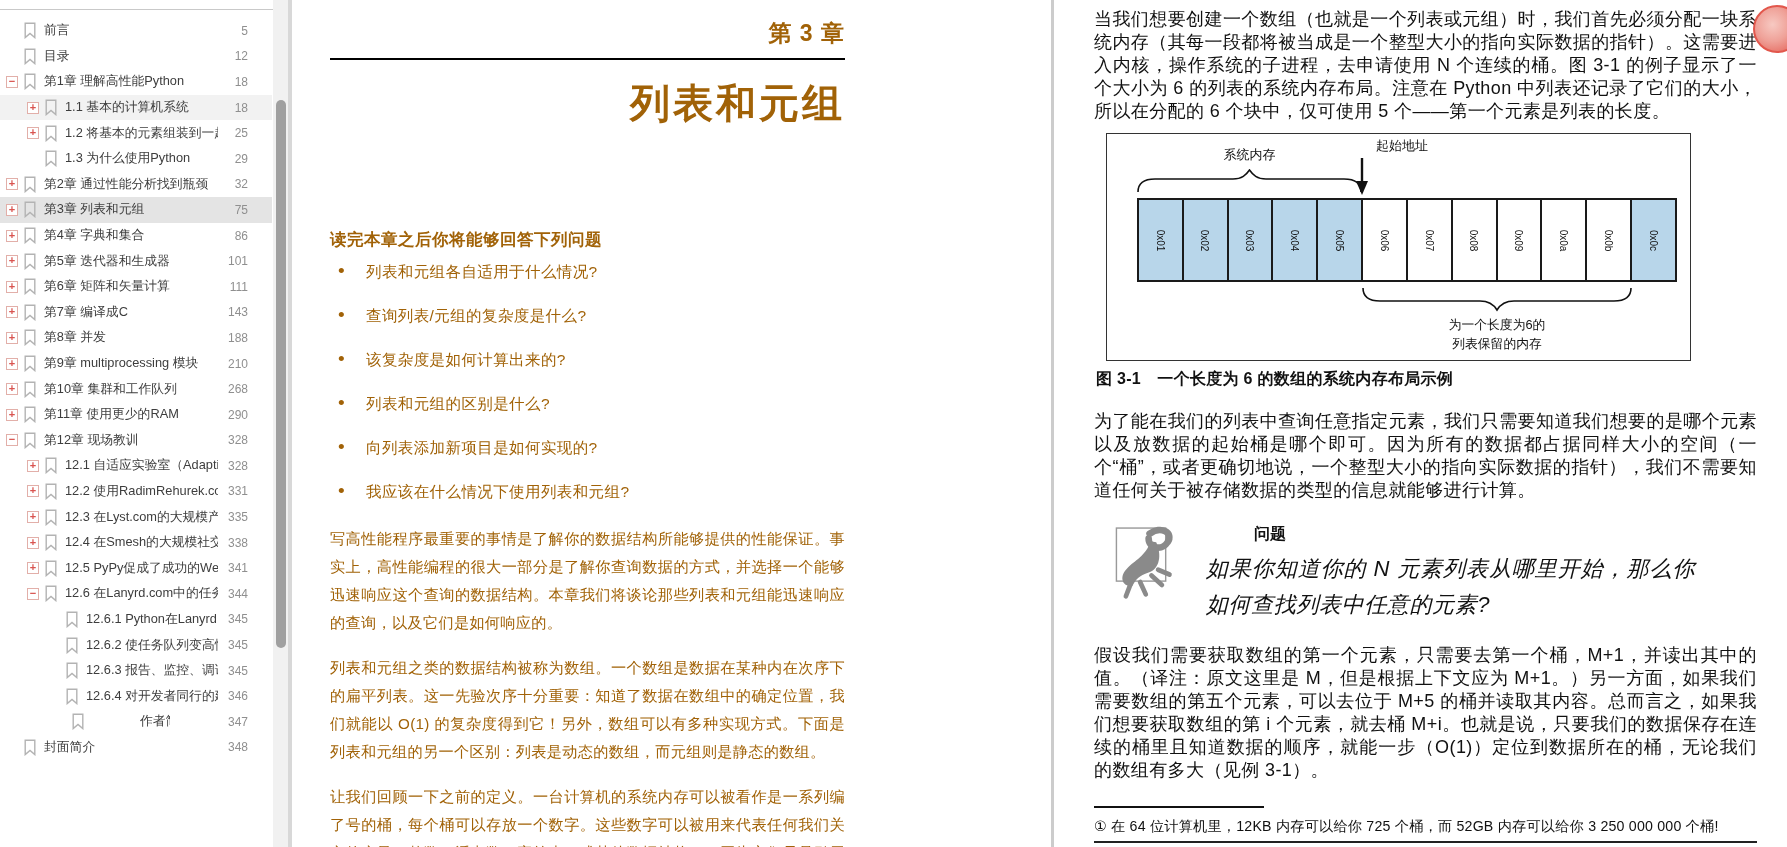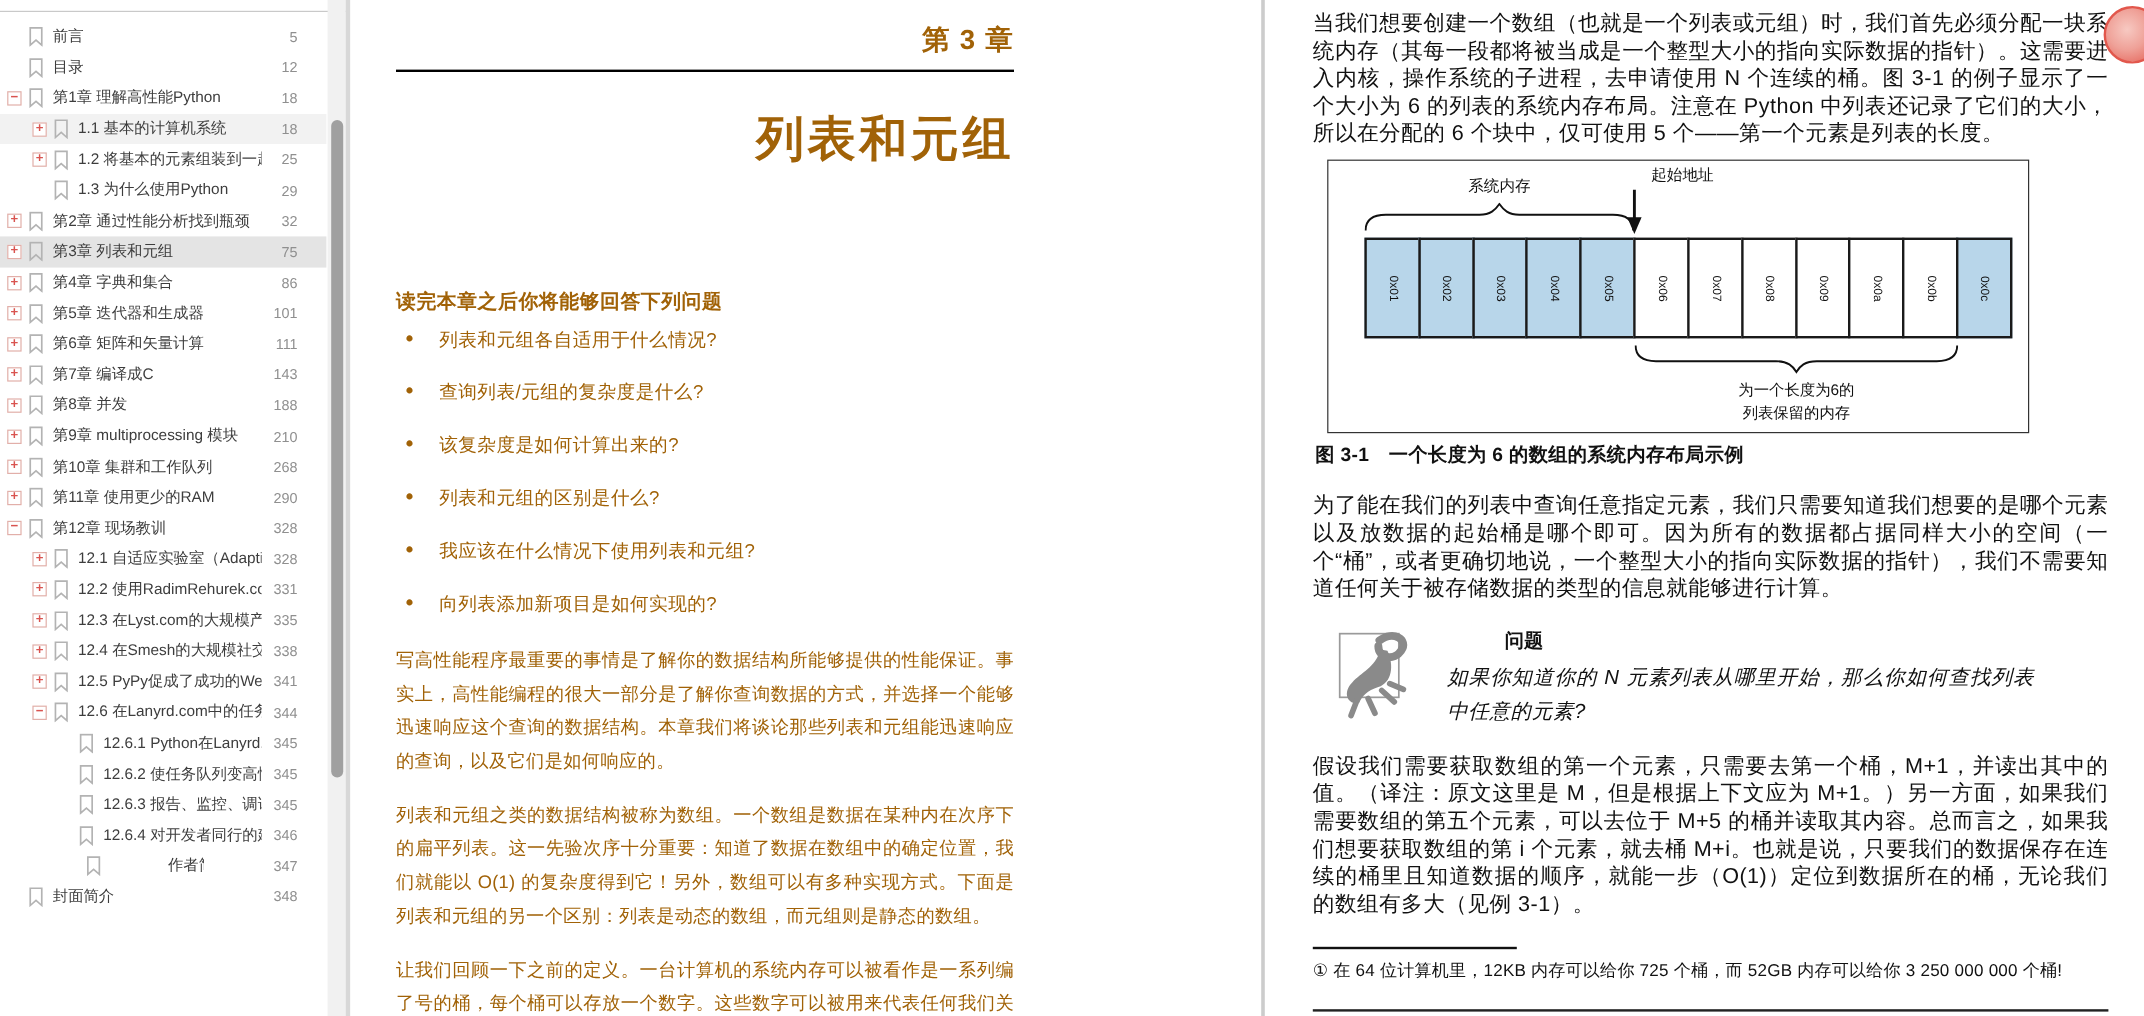--- a/index.html
+++ b/index.html
@@ -30,21 +30,21 @@
 
   
   .doc-area { position:absolute; left:292px; top:0; right:0; height:847px; background:#fff; }
   .page-gap { position:absolute; left:759px; top:0; width:3px; height:847px; background:#cccccc; }
 
   
   .left-page { position:absolute; left:0; top:0; width:759px; height:847px;
                padding:18px 206px 0 38px; color:#a16207; }
   .chap-label { text-align:right; font-size:23px; font-weight:bold; letter-spacing:1px; }
   .chap-rule { border-top:2px solid #000; margin-top:9px; }
-  .chap-title { text-align:right; font-size:40px; font-weight:bold; letter-spacing:3px; margin-top:28px; }
+  .chap-title { text-align:right; font-size:40px; font-weight:bold; letter-spacing:3px; margin-top:16px; }
   .q-header { margin-top:98px; font-size:16.5px; font-weight:bold; letter-spacing:0.5px; }
   .q-list { list-style:none; margin-top:10px; }
   .q-list li { position:relative; padding-left:36px; font-size:15.5px; line-height:22px; margin:9px 0 22px 0;
                letter-spacing:0.4px; }
   .q-list li::before { content:"\2022"; position:absolute; left:8px; top:-1px; font-size:19px; }
   .left-page p { font-size:15.2px; line-height:28px; text-align:justify; letter-spacing:0.3px; margin-top:17px; }
 
   
   .right-page { position:absolute; left:762px; top:0; right:0; height:847px;
                 padding:8px 30px 0 40px; color:#111; }
@@ -68,21 +68,21 @@
   .brace-top { left:30px; top:35px; }
   .brace-bottom { left:255px; top:153px; }
   .fig-arrow { position:absolute; left:246px; top:24px; }
 
   .fig-caption { font-size:16px; font-weight:bold; margin:8px 0 20px 2px; letter-spacing:0.3px; }
 
   .problem { display:flex; margin:22px 0 20px 12px; }
   .p-icon { width:72px; min-width:72px; height:82px; margin-right:28px; }
   .p-body { flex:1; padding-right:62px; }
   .p-title { font-size:16px; font-weight:bold; margin-bottom:6px;padding-left:48px; }
-  .p-text { font-style:italic; font-size:17px; line-height:1.65; text-align:justify; letter-spacing:0.6px; }
+  .p-text { font-style:italic; font-size:22px; line-height:1.65; text-align:justify; letter-spacing:0.6px; }
 
   .footnote-rule { width:170px; border-top:2px solid #111; margin-top:24px; }
   .footnote { font-size:14.2px; line-height:1.5; margin-top:8px; color:#111; letter-spacing:0.2px; }
   .bottom-rule { position:absolute; left:40px; right:30px; bottom:4px; border-top:2px solid #222; }
 
   
   .fab { position:absolute; top:5px; right:-14px; width:48px; height:48px; border-radius:50%;
          background:radial-gradient(circle at 40% 40%, #f7c9c2 0%, #efa198 45%, #e2574c 100%);
          border:2px solid #e2574c; z-index:10; cursor:pointer; }
 </style>
@@ -397,22 +397,22 @@
     <section class="left-page">
       <div class="chap-label">第 3 章</div>
       <div class="chap-rule"></div>
       <div class="chap-title">列表和元组</div>
       <div class="q-header">读完本章之后你将能够回答下列问题</div>
       <ul class="q-list">
           <li>列表和元组各自适用于什么情况?</li>
           <li>查询列表/元组的复杂度是什么?</li>
           <li>该复杂度是如何计算出来的?</li>
           <li>列表和元组的区别是什么?</li>
+          <li>向列表添加新项目是如何实现的?</li>
           <li>我应该在什么情况下使用列表和元组?</li>
-          <li>向列表添加新项目是如何实现的?</li>
         </ul>
       <p>写高性能程序最重要的事情是了解你的数据结构所能够提供的性能保证。事实上，高性能编程的很大一部分是了解你查询数据的方式，并选择一个能够迅速响应这个查询的数据结构。本章我们将谈论那些列表和元组能迅速响应的查询，以及它们是如何响应的。</p>
       <p>列表和元组之类的数据结构被称为数组。一个数组是数据在某种内在次序下的扁平列表。这一先验次序十分重要：知道了数据在数组中的确定位置，我们就能以 O(1) 的复杂度得到它！另外，数组可以有多种实现方式。下面是列表和元组的另一个区别：列表是动态的数组，而元组则是静态的数组。</p>
       <p>让我们回顾一下之前的定义。一台计算机的系统内存可以被看作是一系列编了号的桶，每个桶可以存放一个数字。这些数字可以被用来代表任何我们关心的变量（整数、浮点数、字符串、或其他数据结构），因为它们只是引用了数据被</p>
     </section>
 
     <section class="right-page">
       <p>当我们想要创建一个数组（也就是一个列表或元组）时，我们首先必须分配一块系统内存（其每一段都将被当成是一个整型大小的指向实际数据的指针）。这需要进入内核，操作系统的子进程，去申请使用 N 个连续的桶。图 3-1 的例子显示了一个大小为 6 的列表的系统内存布局。注意在 Python 中列表还记录了它们的大小，所以在分配的 6 个块中，仅可使用 5 个——第一个元素是列表的长度。</p>
 
       <div class="fig-box">

